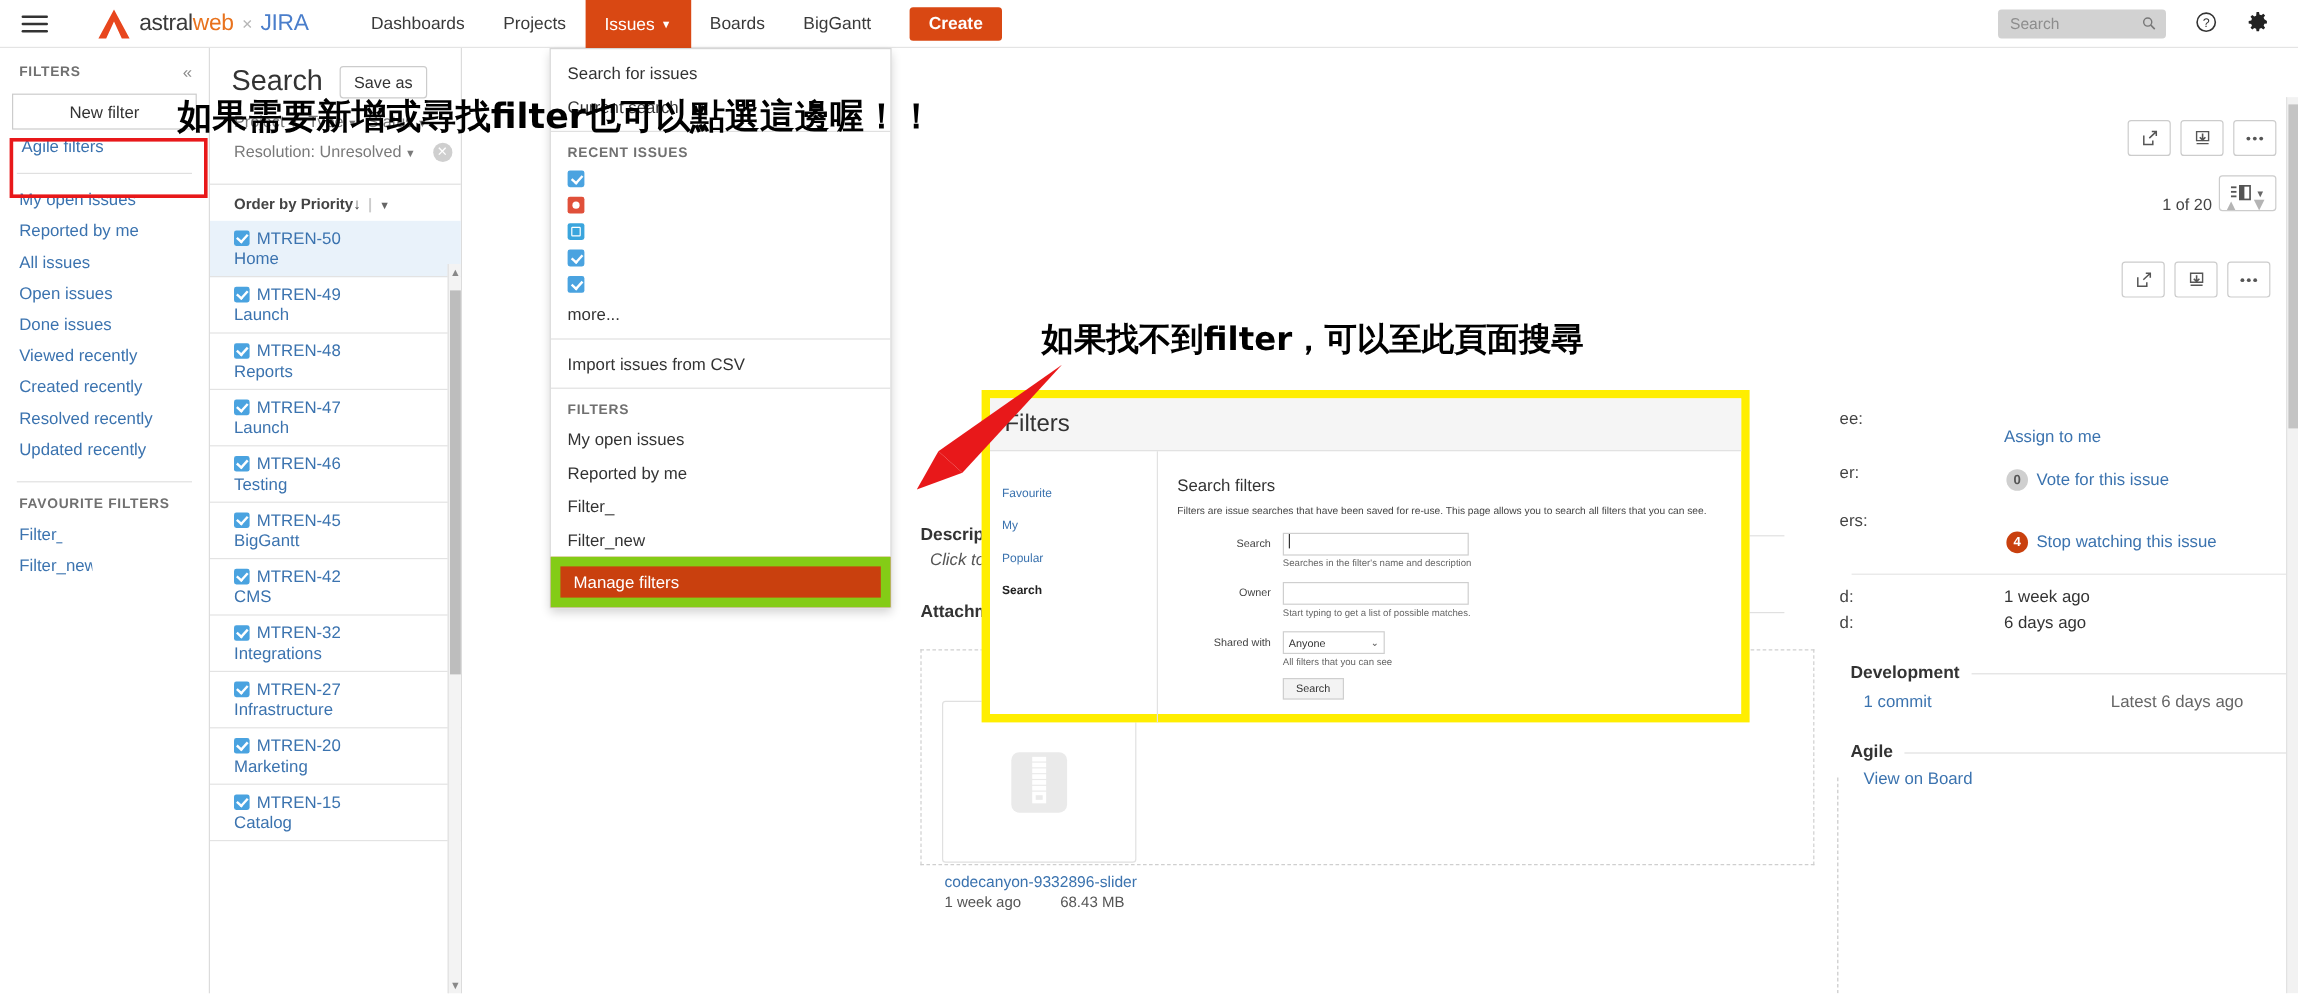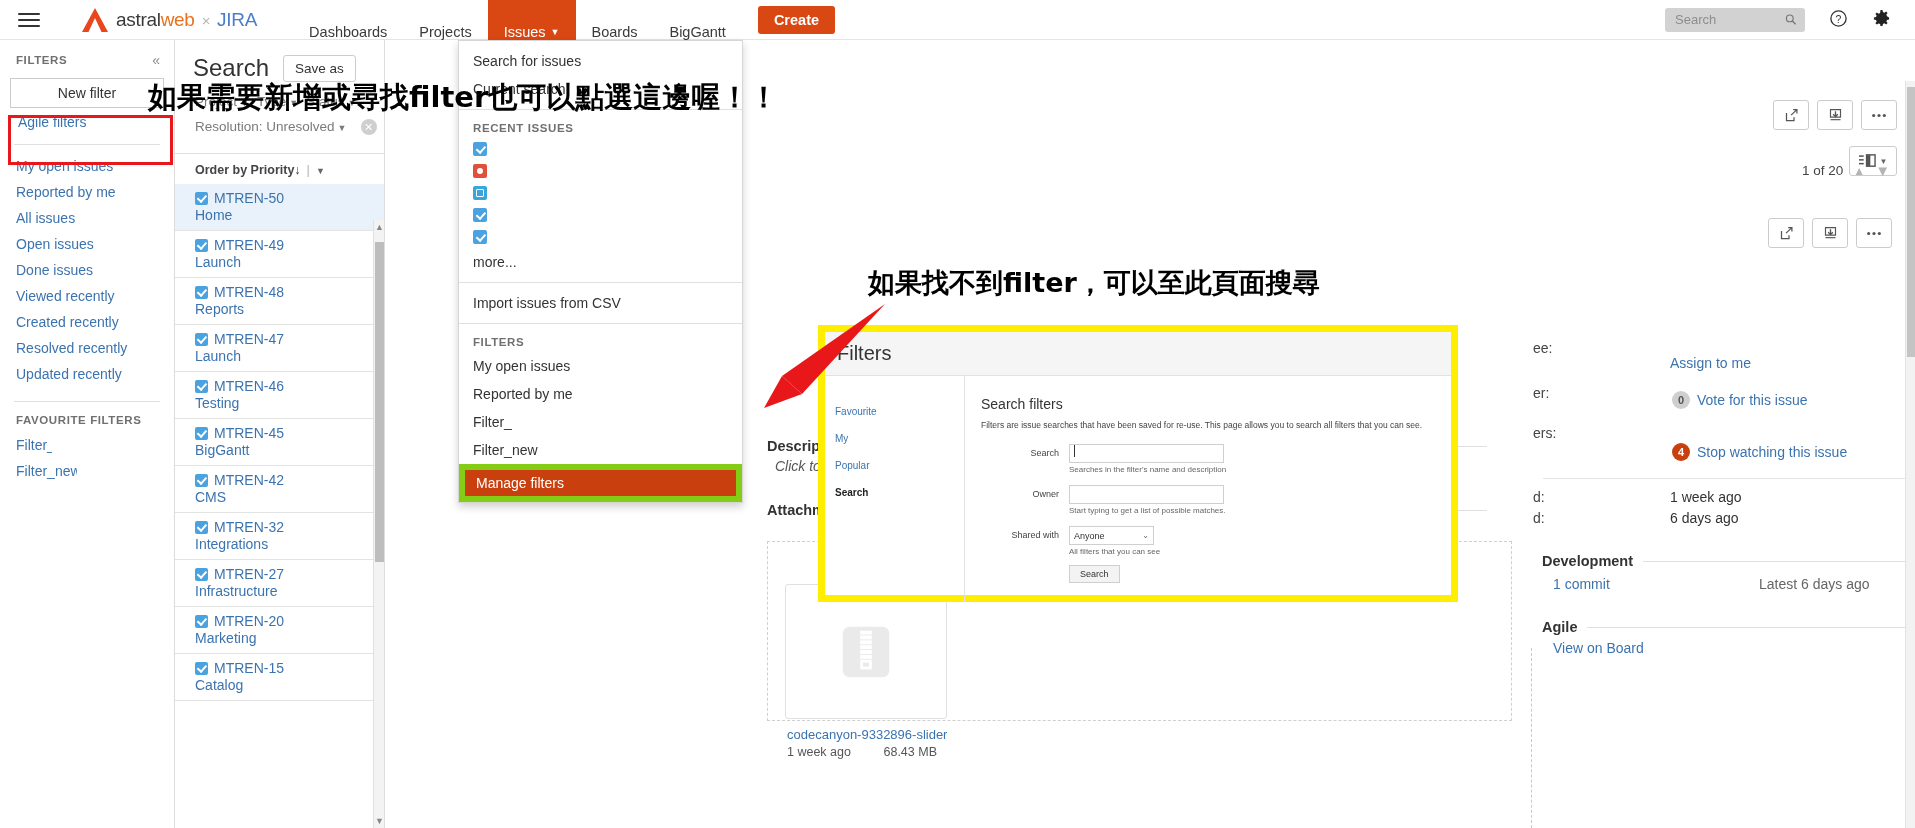--- a/index.html
+++ b/index.html
@@ -20,21 +20,21 @@
   .hamburger span { display:block; height:2px; background:#333; margin:4px 0; border-radius:1px;}
   .brand { display:flex; align-items:center; margin-left:40px; }
   .brand .logo-a { font-size:0; line-height:0; margin-right:6px; }
   .brand-name { font-size:19px; font-weight:400; letter-spacing:-.3px; }
   .bn-astral { color:#3a3a3a; }
   .bn-web { color:#e8721d; }
   .bn-x { color:#b7b7b7; font-size:15px; margin:0 7px; }
   .bn-jira { color:#4a7ecb; font-weight:400; }
   .navitems { display:flex; align-items:center; margin-left:36px; height:40px; }
   .navitem {
-    padding:12px 16px; height:40px; line-height:40px; font-size:14.5px;
+    padding:0 16px; height:40px; line-height:40px; font-size:14.5px;
     color:#3a3a3a; cursor:pointer; white-space:nowrap;text-align:right;
   }
   .navitem.active { background:#d94813; color:#fff; }
   .navitem .caret { font-size:9px; margin-left:5px; vertical-align:2px; }
   .create-btn {
     background:#d94813; color:#fff; font-size:14.5px; font-weight:600;
     padding:6px 16px; border-radius:3px; margin-left:16px; cursor:pointer;
   }
   .topright { margin-left:auto; display:flex; align-items:center; padding-right:24px; }
   .searchbox {
@@ -224,21 +224,21 @@
 
   
   #issues-menu {
     position:absolute; left:458px; top:40px; width:285px; background:#fff;
     border:1px solid #d6d6d6; box-shadow:0 4px 8px rgba(0,0,0,.18);
     z-index:60; padding:6px 0 0 0;
   }
   .mi {
     padding:6px 14px; font-size:14px; color:#333; cursor:pointer; white-space:nowrap;
   }
-  .mi.highlight { background:#c9400e; color:#fff; border:6px solid #84cc16; padding:5px 11px;}
+  .mi.highlight { background:#c9400e; color:#fff; border:8px solid #84cc16; padding:5px 11px;}
   .m-sep { height:1px; background:#e0e0e0; margin:6px 0; }
   .m-head { font-size:11.5px; font-weight:700; color:#707070; letter-spacing:.6px; padding:6px 14px 4px; }
   .mi-icon-row { padding:4px 14px; display:flex; align-items:center; }
   .sq {
     width:14px; height:14px; border-radius:2px; position:relative; flex:0 0 14px;
   }
   .sq.blue { background:#4aa3e0; }
   .sq.blue:after {
     content:""; position:absolute; left:4.5px; top:1.5px; width:3.5px; height:7px;
     border:solid #fff; border-width:0 2px 2px 0; transform:rotate(42deg);

